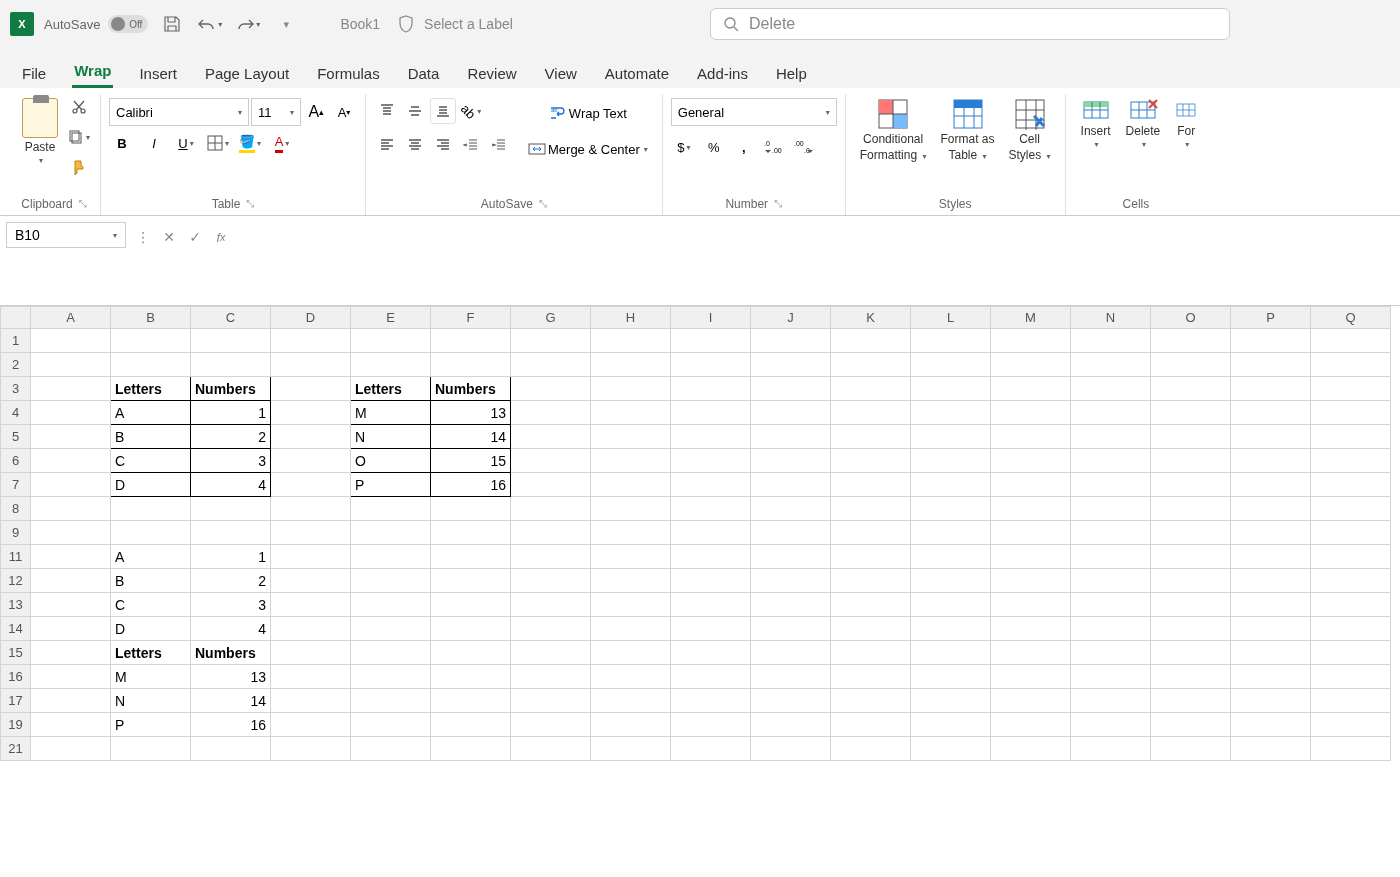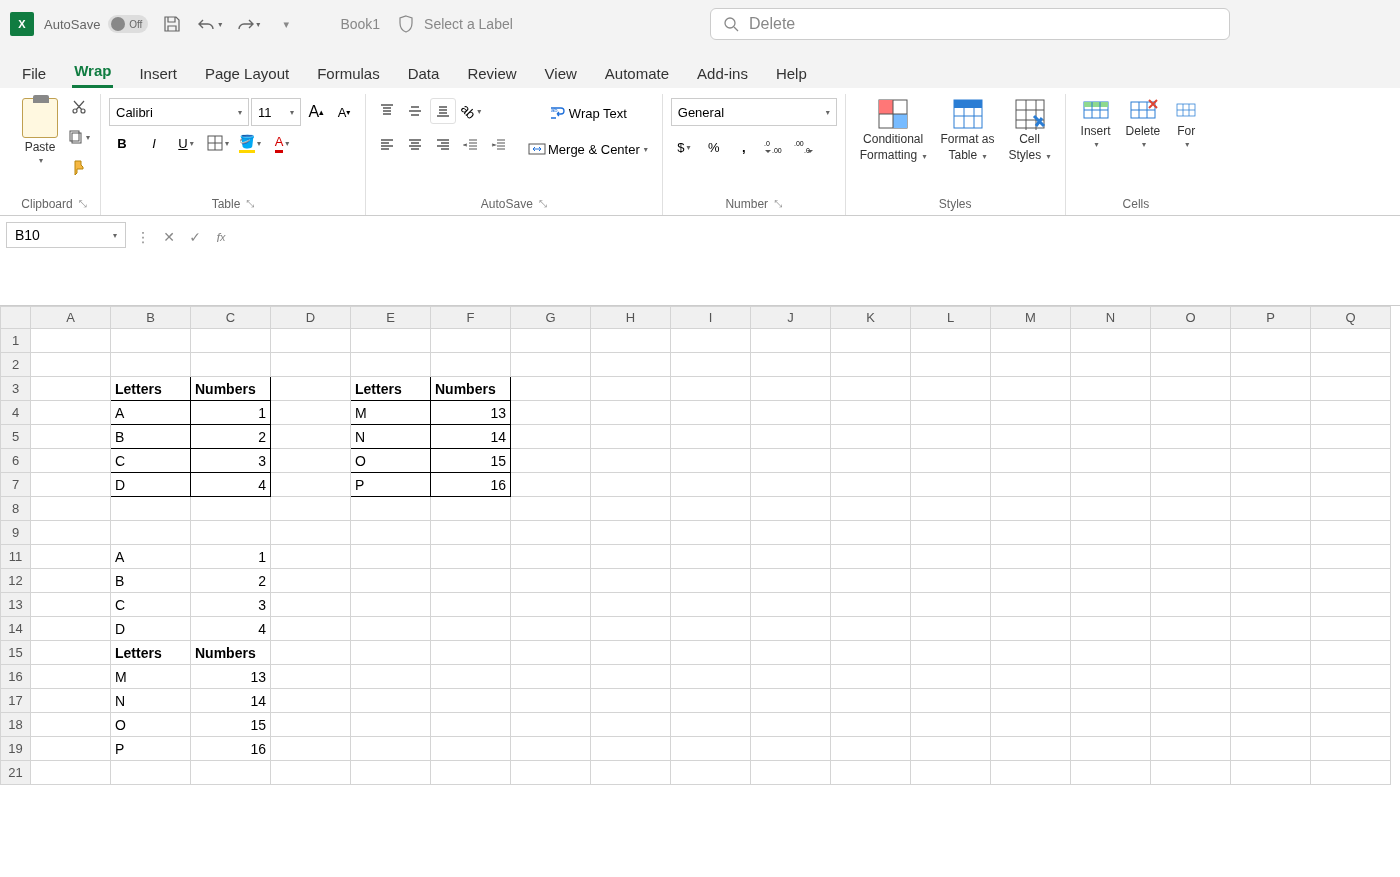--- a/index.html
+++ b/index.html
@@ -813,44 +813,20 @@
           <td class="cell" style=""></td>
           <td class="cell" style=""></td>
           <td class="cell" style=""></td>
           <td class="cell" style=""></td>
           <td class="cell" style=""></td>
           <td class="cell" style=""></td>
           <td class="cell" style=""></td>
           <td class="cell" style=""></td>
         </tr>
         <tr>
-          <td class="row-head">18</td>
-          <td class="cell" style=""></td>
-          <td class="cell" style="">
-            <span class="txt" style="display:block;text-align:left">O</span>
-          </td>
-          <td class="cell" style="">
-            <span class="num" style="display:block;text-align:right">15</span>
-          </td>
-          <td class="cell" style=""></td>
-          <td class="cell" style=""></td>
-          <td class="cell" style=""></td>
-          <td class="cell" style=""></td>
-          <td class="cell" style=""></td>
-          <td class="cell" style=""></td>
-          <td class="cell" style=""></td>
-          <td class="cell" style=""></td>
-          <td class="cell" style=""></td>
-          <td class="cell" style=""></td>
-          <td class="cell" style=""></td>
-          <td class="cell" style=""></td>
-          <td class="cell" style=""></td>
-          <td class="cell" style=""></td>
-        </tr>
-        <tr>
           <td class="row-head">19</td>
           <td class="cell" style=""></td>
           <td class="cell" style="">
             <span class="txt" style="display:block;text-align:left">P</span>
           </td>
           <td class="cell" style="">
             <span class="num" style="display:block;text-align:right">16</span>
           </td>
           <td class="cell" style=""></td>
           <td class="cell" style=""></td>

